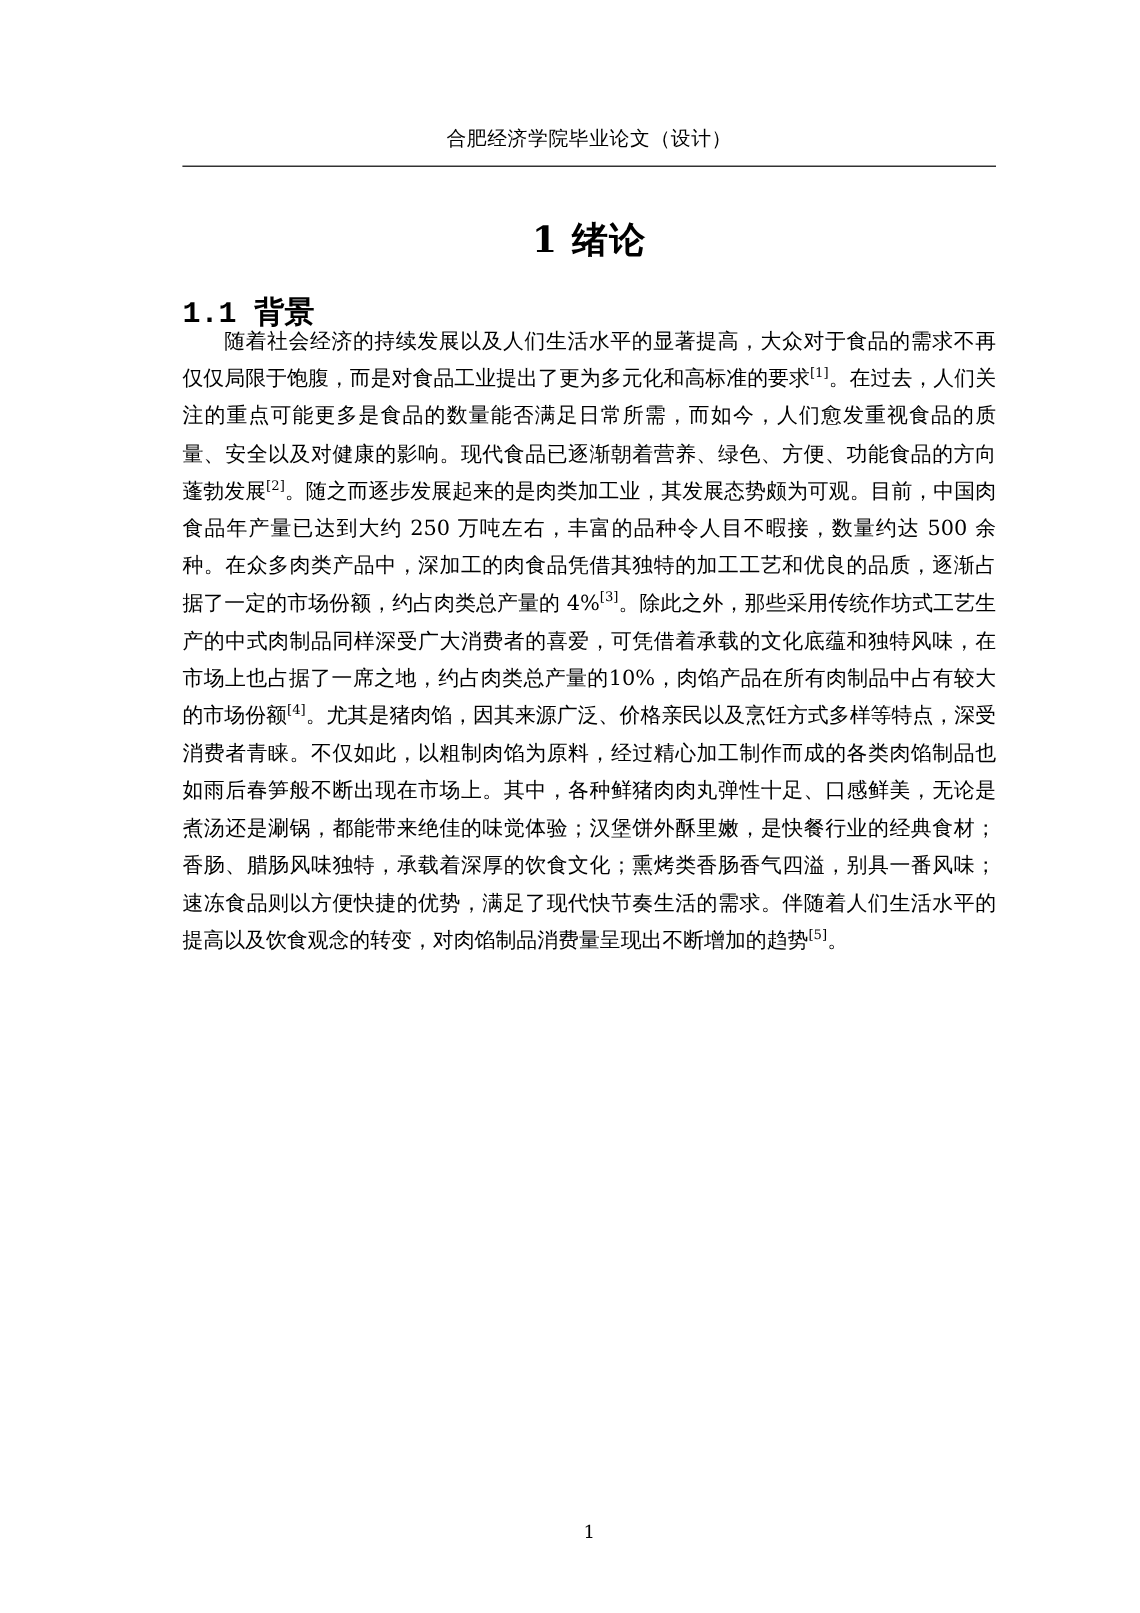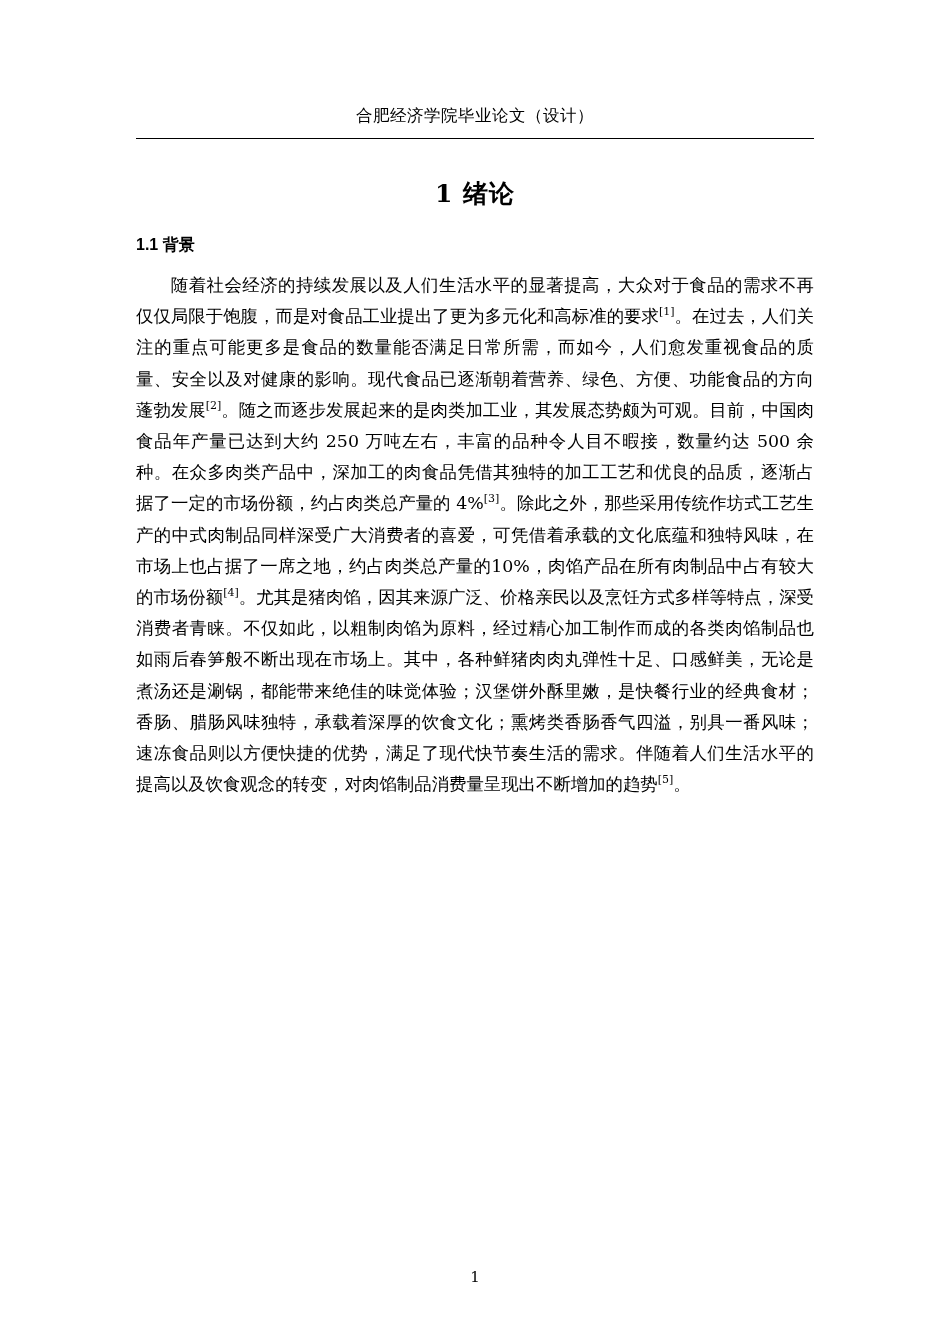--- a/index.html
+++ b/index.html
@@ -11,20 +11,21 @@
     font-family: "Liberation Serif", "DejaVu Serif", serif;
     color: #000000;
   }
   .page {
     width: 900px;
     height: 1344px;
     position: relative;
     background: #ffffff;
     box-sizing: border-box;
     overflow: hidden;
+    margin-left: 16px;
   }
   .content {
     position: absolute;
     left: 136px;
     top: 0;
     width: 678px;
     height: 1344px;
   }
   .header {
     position: absolute;
@@ -42,32 +43,32 @@
     left: 0;
     width: 678px;
     border-top: 1.2px solid #000;
   }
   .chapter-title {
     position: absolute;
     top: 160px;
     left: 0;
     width: 678px;
     text-align: center;
-    font-size: 25px;
+    font-size: 30px;
     font-weight: bold;
     font-family: "DejaVu Serif", "Liberation Serif", serif;
     letter-spacing: 1px;
   }
   .section-title {
     position: absolute;
     top: 222px;
     left: 0;
-    font-size: 16px;
+    font-size: 25px;
     font-weight: bold;
-    font-family: Liberation Sans, sans-serif;
+    font-family: Liberation Mono, monospace;
   }
   .body-block {
     position: absolute;
     top: 270px;
     left: 0;
     width: 678px;
   }
   p.para {
     margin: 0;
     font-size: 17.4px;

